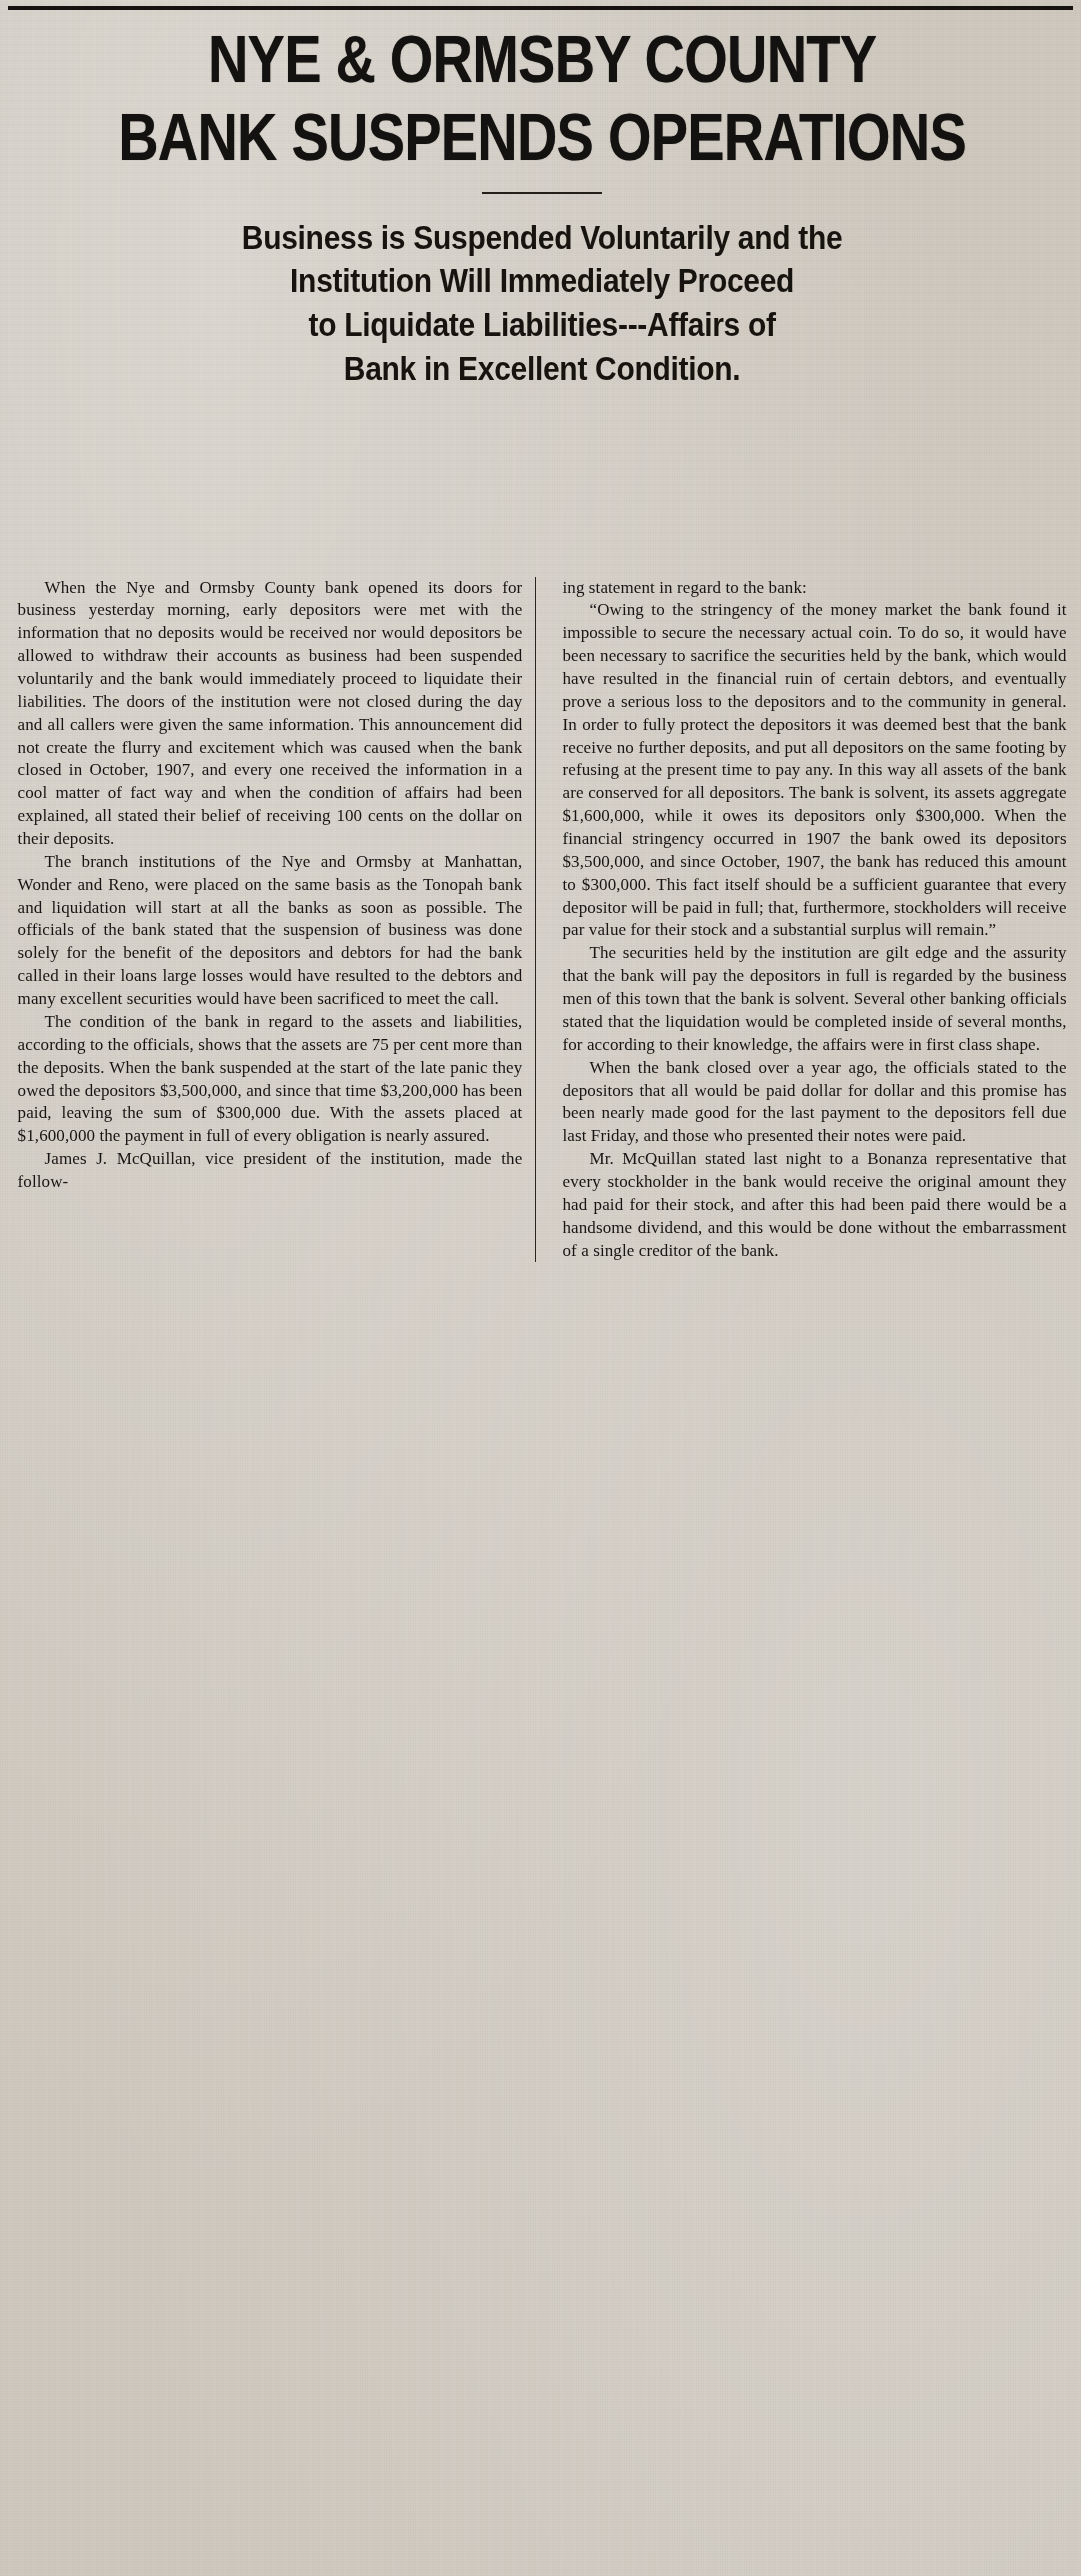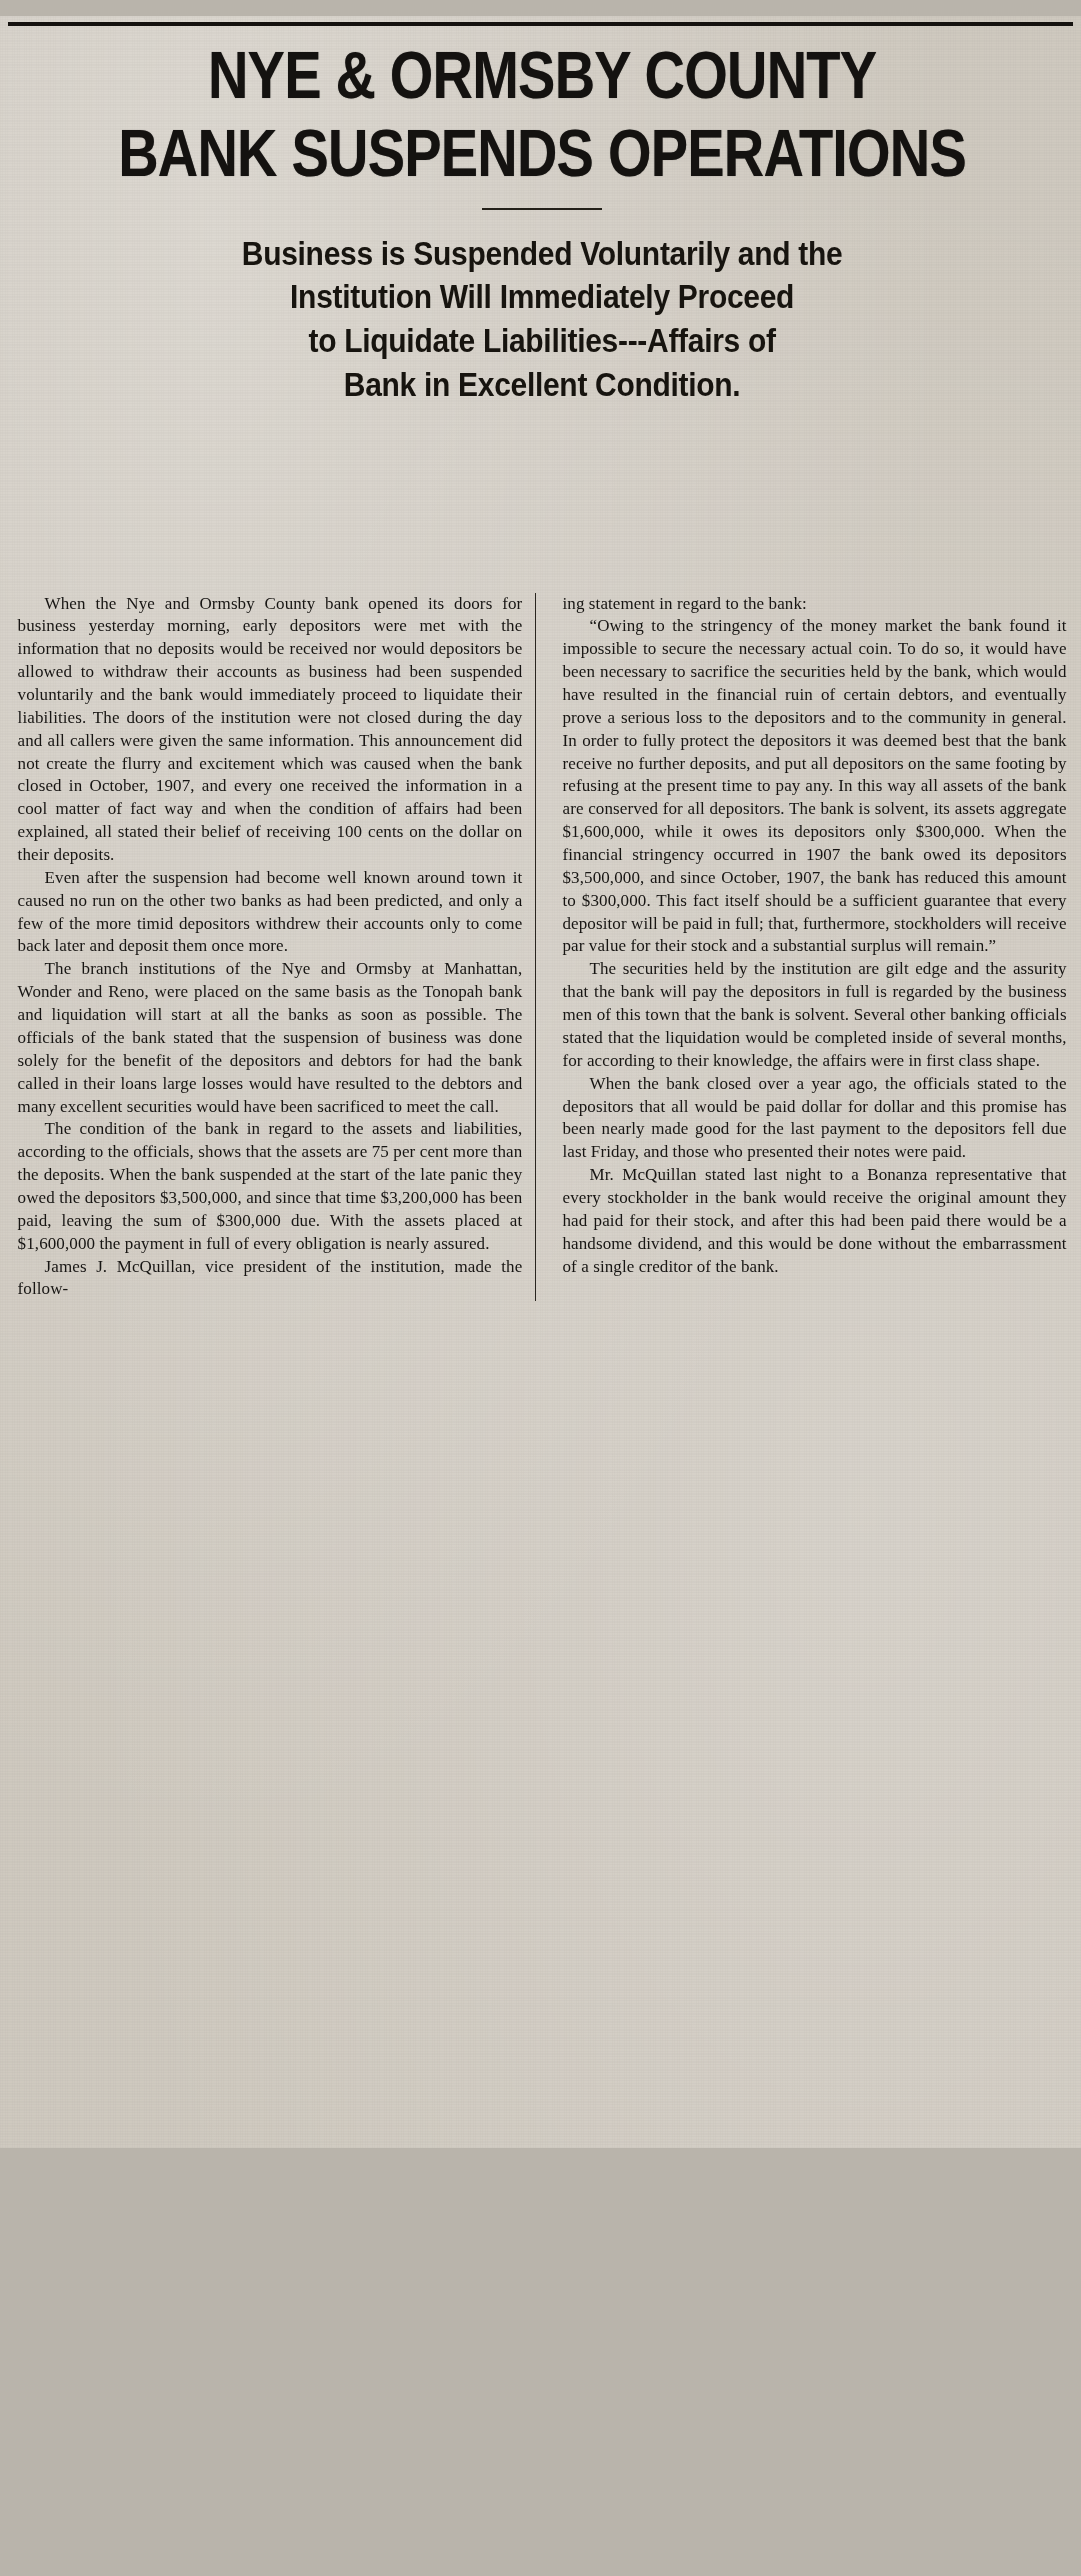--- a/index.html
+++ b/index.html
@@ -3,22 +3,22 @@
 <meta charset="utf-8">
 <style>
   html, body {
     margin: 0;
     padding: 0;
     background: #b9b4ab;
   }
   .page {
     position: relative;
     width: 1081px;
-    height: 2132px;
-    margin: 16px auto;
+    height: 2576px;
+    margin: 0 auto;
     background:
       radial-gradient(ellipse at 20% 10%, rgba(255,255,255,0.28), rgba(255,255,255,0) 60%),
       radial-gradient(ellipse at 80% 70%, rgba(255,255,255,0.18), rgba(255,255,255,0) 65%),
       #cfc9bf;
     overflow: hidden;
     font-family: "Liberation Serif", serif;
     color: #1c1a18;
   }
   .grain {
     position: absolute;
@@ -128,21 +128,20 @@
     <div class="deck">
       <span>Business is Suspended Voluntarily and the</span>
       <span>Institution Will Immediately Proceed</span>
       <span>to Liquidate Liabilities---Affairs of</span>
       <span>Bank in Excellent Condition.</span>
     </div>
 
     <div class="columns">
       <div class="col left">
         <p>When the Nye and Ormsby County bank opened its doors for business yesterday morning, early depositors were met with the information that no deposits would be received nor would depositors be allowed to withdraw their accounts as business had been suspended voluntarily and the bank would immediately proceed to liquidate their liabilities. The doors of the institution were not closed during the day and all callers were given the same information. This announcement did not create the flurry and excitement which was caused when the bank closed in October, 1907, and every one received the information in a cool matter of fact way and when the condition of affairs had been explained, all stated their belief of receiving 100 cents on the dollar on their deposits.</p>
-        <p>Even after the suspension had become well known around town it caused no run on the other two banks as had been predicted, and only a few of the more timid depositors withdrew their accounts only to come back later and deposit them once more.</p>
         <p>The branch institutions of the Nye and Ormsby at Manhattan, Wonder and Reno, were placed on the same basis as the Tonopah bank and liquidation will start at all the banks as soon as possible. The officials of the bank stated that the suspension of business was done solely for the benefit of the depositors and debtors for had the bank called in their loans large losses would have resulted to the debtors and many excellent securities would have been sacrificed to meet the call.</p>
         <p>The condition of the bank in regard to the assets and liabilities, according to the officials, shows that the assets are 75 per cent more than the deposits. When the bank suspended at the start of the late panic they owed the depositors $3,500,000, and since that time $3,200,000 has been paid, leaving the sum of $300,000 due. With the assets placed at $1,600,000 the payment in full of every obligation is nearly assured.</p>
         <p>James J. McQuillan, vice president of the institution, made the follow-</p>
       </div>
       <div class="col right">
         <p class="noindent">ing statement in regard to the bank:</p>
         <p class="quote">“Owing to the stringency of the money market the bank found it impossible to secure the necessary actual coin. To do so, it would have been necessary to sacrifice the securities held by the bank, which would have resulted in the financial ruin of certain debtors, and eventually prove a serious loss to the depositors and to the community in general. In order to fully protect the depositors it was deemed best that the bank receive no further deposits, and put all depositors on the same footing by refusing at the present time to pay any. In this way all assets of the bank are conserved for all depositors. The bank is solvent, its assets aggregate $1,600,000, while it owes its depositors only $300,000. When the financial stringency occurred in 1907 the bank owed its depositors $3,500,000, and since October, 1907, the bank has reduced this amount to $300,000. This fact itself should be a sufficient guarantee that every depositor will be paid in full; that, furthermore, stockholders will receive par value for their stock and a substantial surplus will remain.”</p>
         <p>The securities held by the institution are gilt edge and the assurity that the bank will pay the depositors in full is regarded by the business men of this town that the bank is solvent. Several other banking officials stated that the liquidation would be completed inside of several months, for according to their knowledge, the affairs were in first class shape.</p>
         <p>When the bank closed over a year ago, the officials stated to the depositors that all would be paid dollar for dollar and this promise has been nearly made good for the last payment to the depositors fell due last Friday, and those who presented their notes were paid.</p>
         <p>Mr. McQuillan stated last night to a Bonanza representative that every stockholder in the bank would receive the original amount they had paid for their stock, and after this had been paid there would be a handsome dividend, and this would be done without the embarrassment of a single creditor of the bank.</p>

